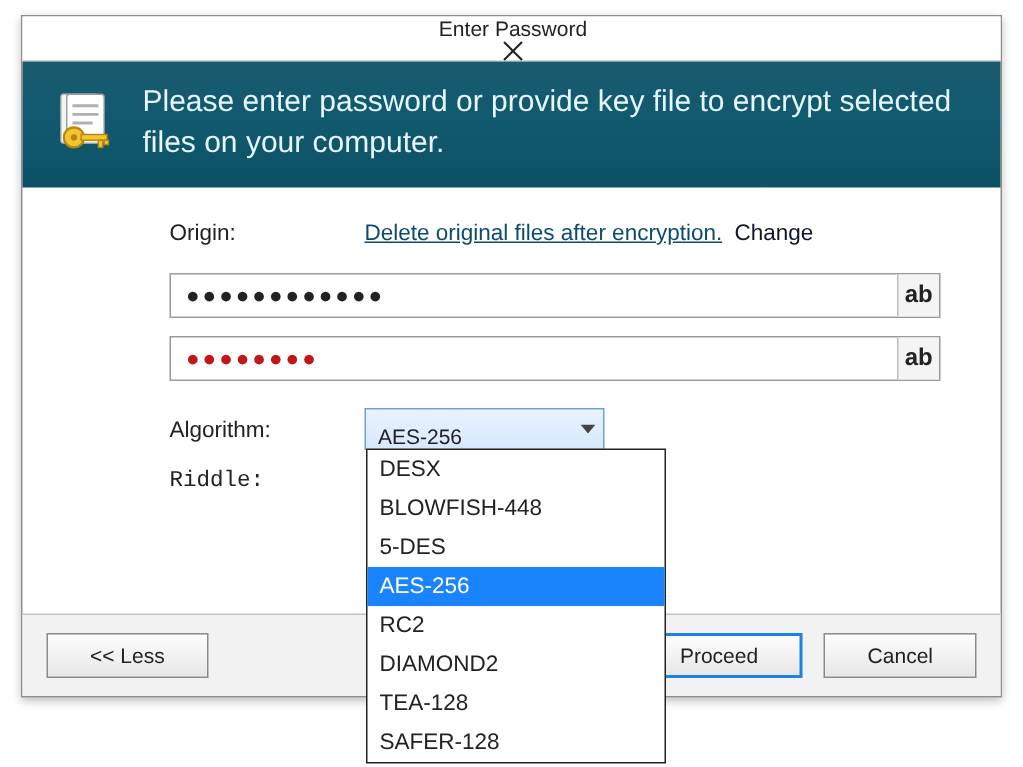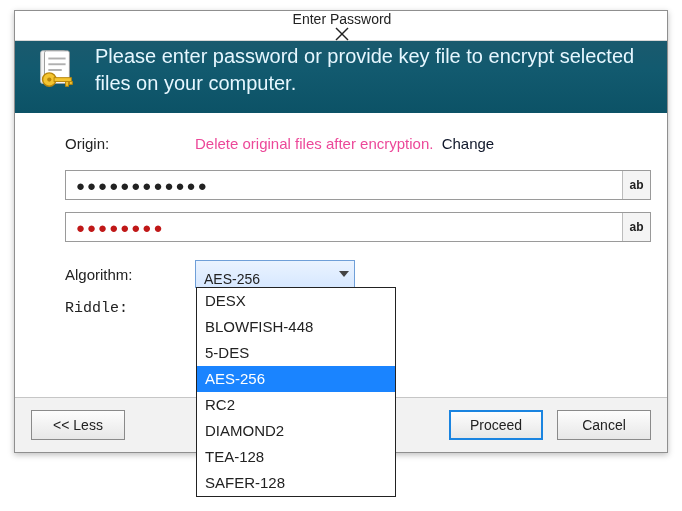--- a/index.html
+++ b/index.html
@@ -45,55 +45,56 @@
     font-size: 17px;
     color: #333;
     cursor: pointer;
   }
 
   
   .banner {
     display: flex;
     align-items: center;
     gap: 16px;
-    padding: 2px 18px 16px 18px;
+    padding: 14px 18px 16px 18px;
     background: linear-gradient(#1a5a6e, #125a6f 40%, #0c5266);
     color: #e6f7ff;
     font-size: 20px;
     line-height: 1.35;
   }
   .banner-icon {
     width: 46px;
     height: 46px;
     flex: none;
   }
   .banner-text { flex: 1; }
 
   
   .body {
-    padding: 22px 16px 24px 50px;
+    padding: 22px 40px 24px 50px;
+    margin-left: 48px;
   }
   .row {
     display: flex;
     align-items: center;
     margin-bottom: 18px;
   }
   .row.tight { margin-bottom: 12px; }
   .lbl {
     width: 130px;
     font-size: 15px;
     color: #222;
   }
   .lbl .caret {
     font-size: 11px;
     color: #444;
     margin-left: 4px;
   }
   .val { flex: 1; font-size: 15px; }
-  .origin-text { color: #ec4899; }
+  .origin-text { color: #0c4a6e; text-decoration: underline; }
   .change-link { color: #0f172a; margin-left: 4px; cursor: pointer; }
 
   .pwfield {
     flex: 1;
     display: flex;
     border: 1px solid #9a9a9a;
     height: 30px;
     background: #fff;
   }
   .pwfield .dots {
@@ -105,21 +106,21 @@
     font-size: 15px;
     font-family: Arial, sans-serif;
   }
   .pwfield .dots.red { color: #c01818; }
   .ab-btn {
     width: 28px;
     border-left: 1px solid #bcbcbc;
     display: flex;
     align-items: center;
     justify-content: center;
-    font-size: 12px;
+    font-size: 16px;
     font-weight: bold;
     background: #f4f4f4;
     cursor: pointer;
   }
 
   
   .combo {
     width: 160px;
     height: 28px;
     border: 1px solid #6f9fd8;
@@ -167,21 +168,21 @@
   .buttons {
     border-top: 1px solid #c6c6c6;
     background: #f2f2f2;
     padding: 12px 16px;
     display: flex;
     align-items: center;
   }
   .btn {
     height: 30px;
     min-width: 94px;
-    padding: 0 14px;
+    padding: 0 28px;
     border: 1px solid #8a8a8a;
     background: linear-gradient(#fdfdfd, #e7e7e7);
     font-size: 14px;
     display: flex;
     align-items: center;
     justify-content: center;
     cursor: pointer;
   }
   .btn.primary {
     border: 2px solid #1a84e0;

